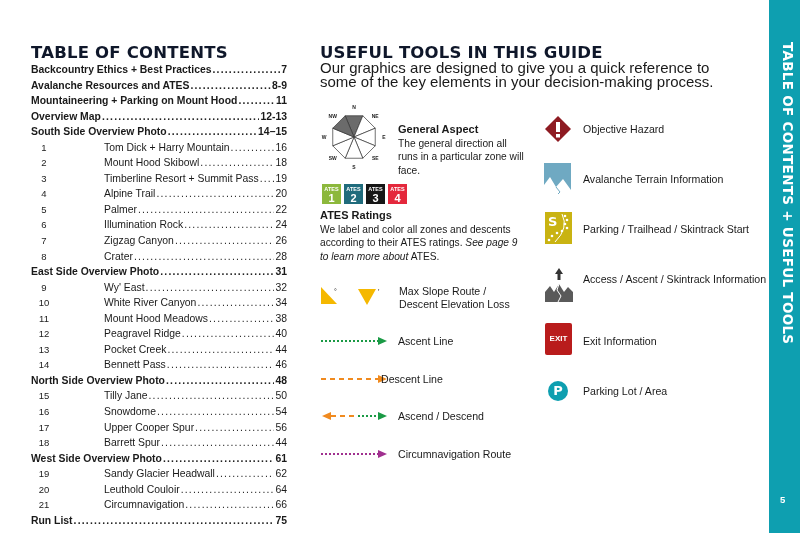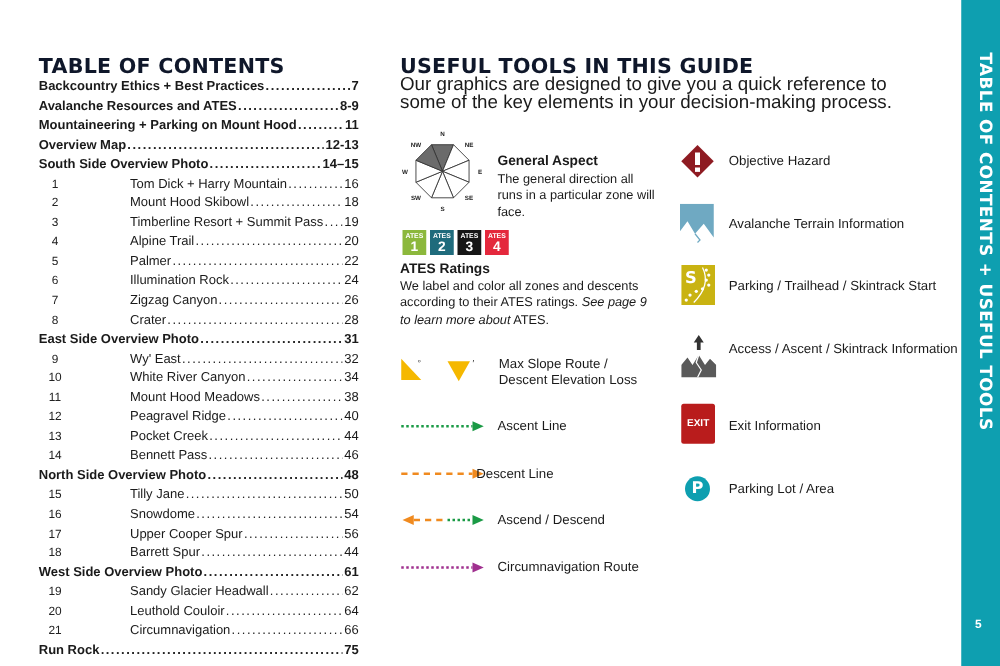--- a/index.html
+++ b/index.html
@@ -224,21 +224,21 @@
       <span class="dots"></span>
       <span class="pg">64</span>
     </div>
     <div class="toc-row sub">
       <span class="num">21</span>
       <span class="lbl">Circumnavigation</span>
       <span class="dots"></span>
       <span class="pg">66</span>
     </div>
     <div class="toc-row main">
-      <span class="lbl">Run Rock</span>
+      <span class="lbl">Run List</span>
       <span class="dots"></span>
       <span class="pg">75</span>
     </div>
   </div>
 
 <div id="tools-title" class="h1">USEFUL TOOLS IN THIS GUIDE</div>
 <div class="intro">Our graphics are designed to give you a quick reference to some of the key elements in your decision-making process.</div>
 
 <svg class="icon" style="left:318px;top:100px" width="72" height="70" viewBox="0 0 72 70">
   <g id="compass">

